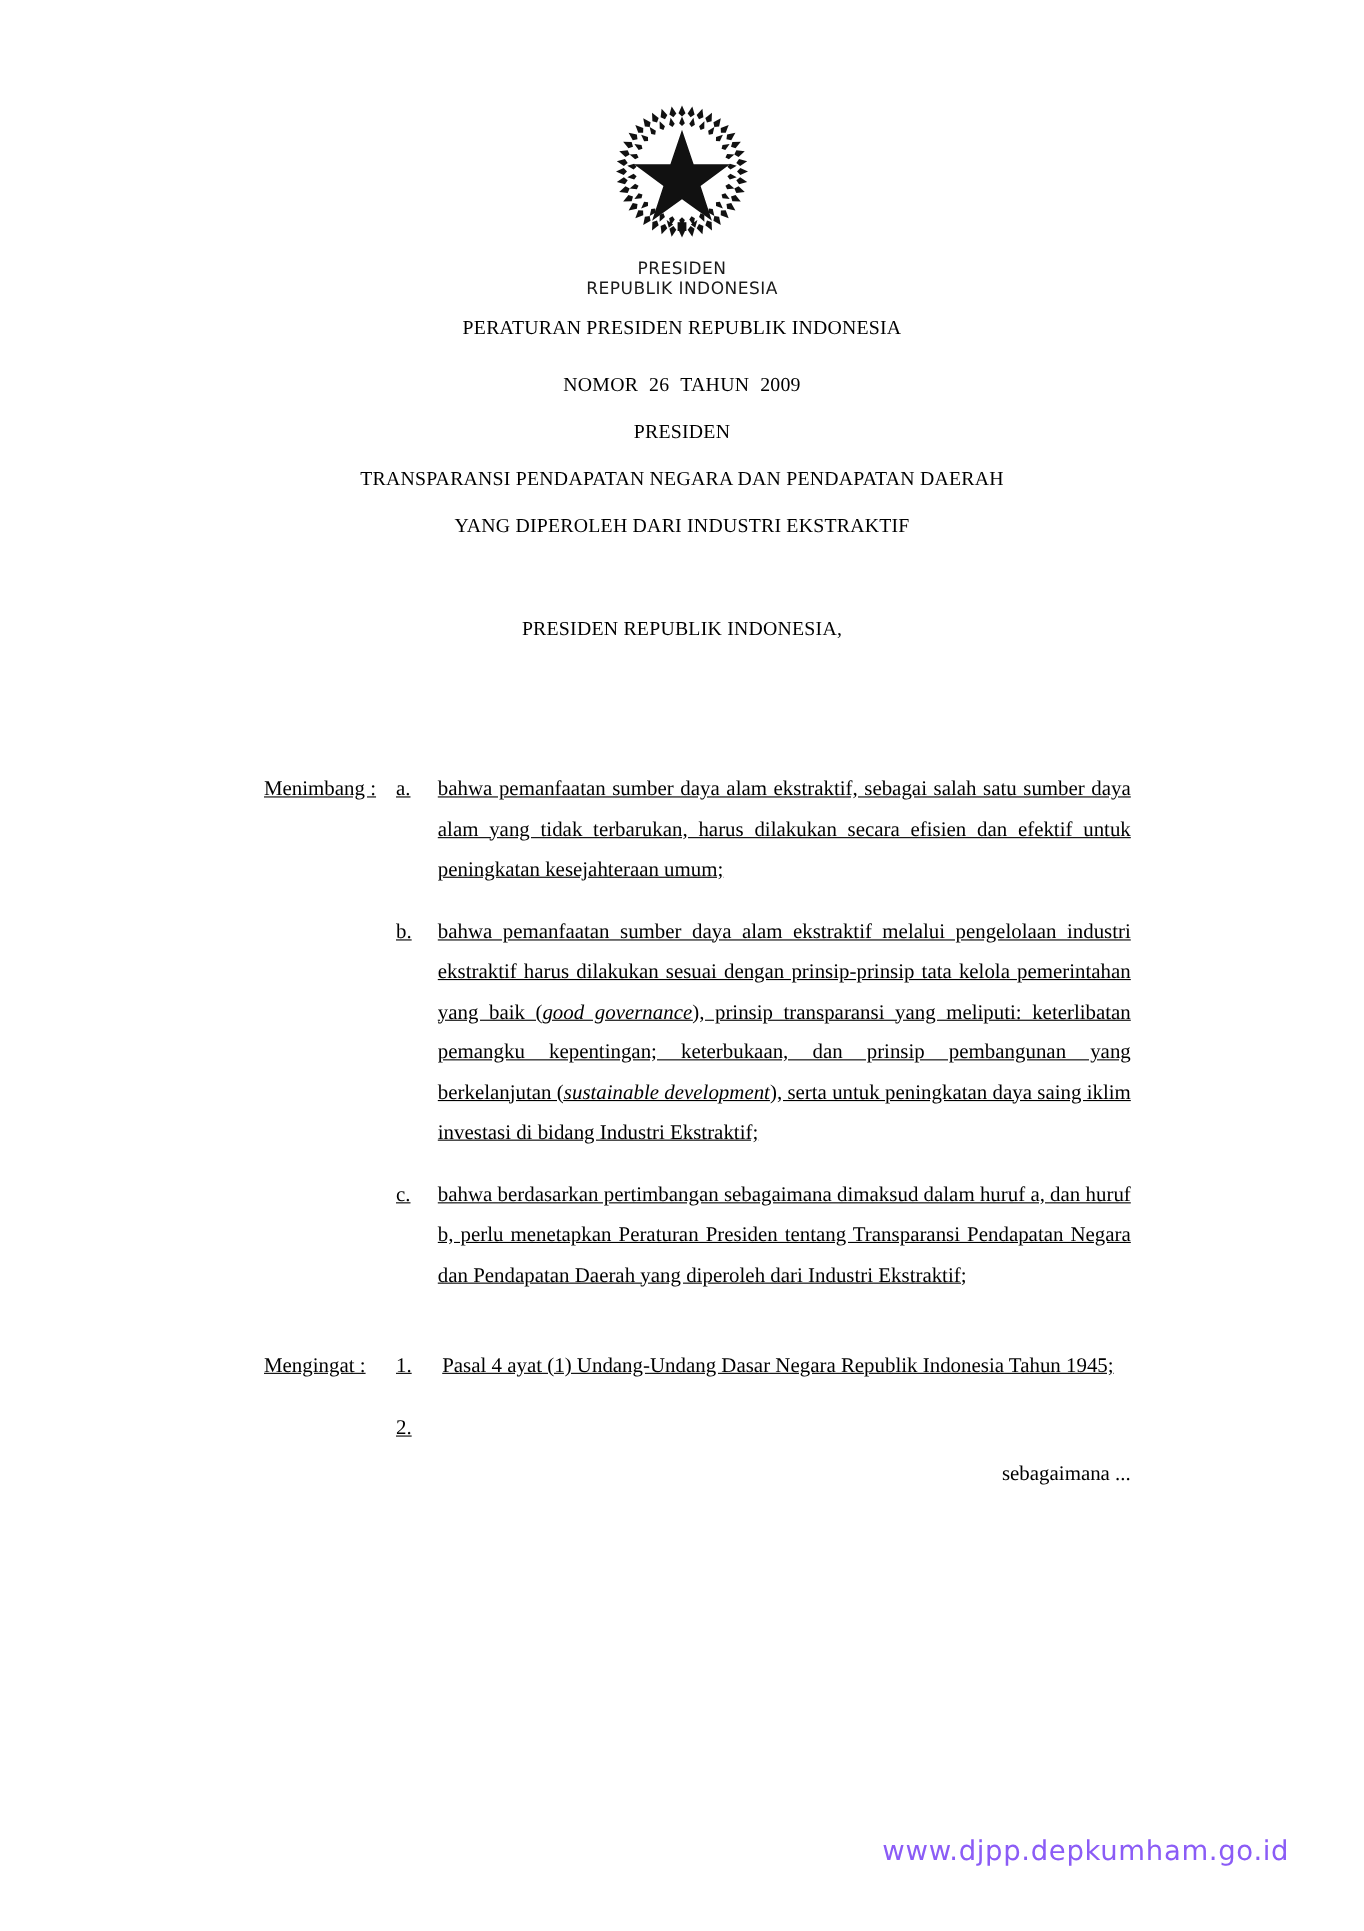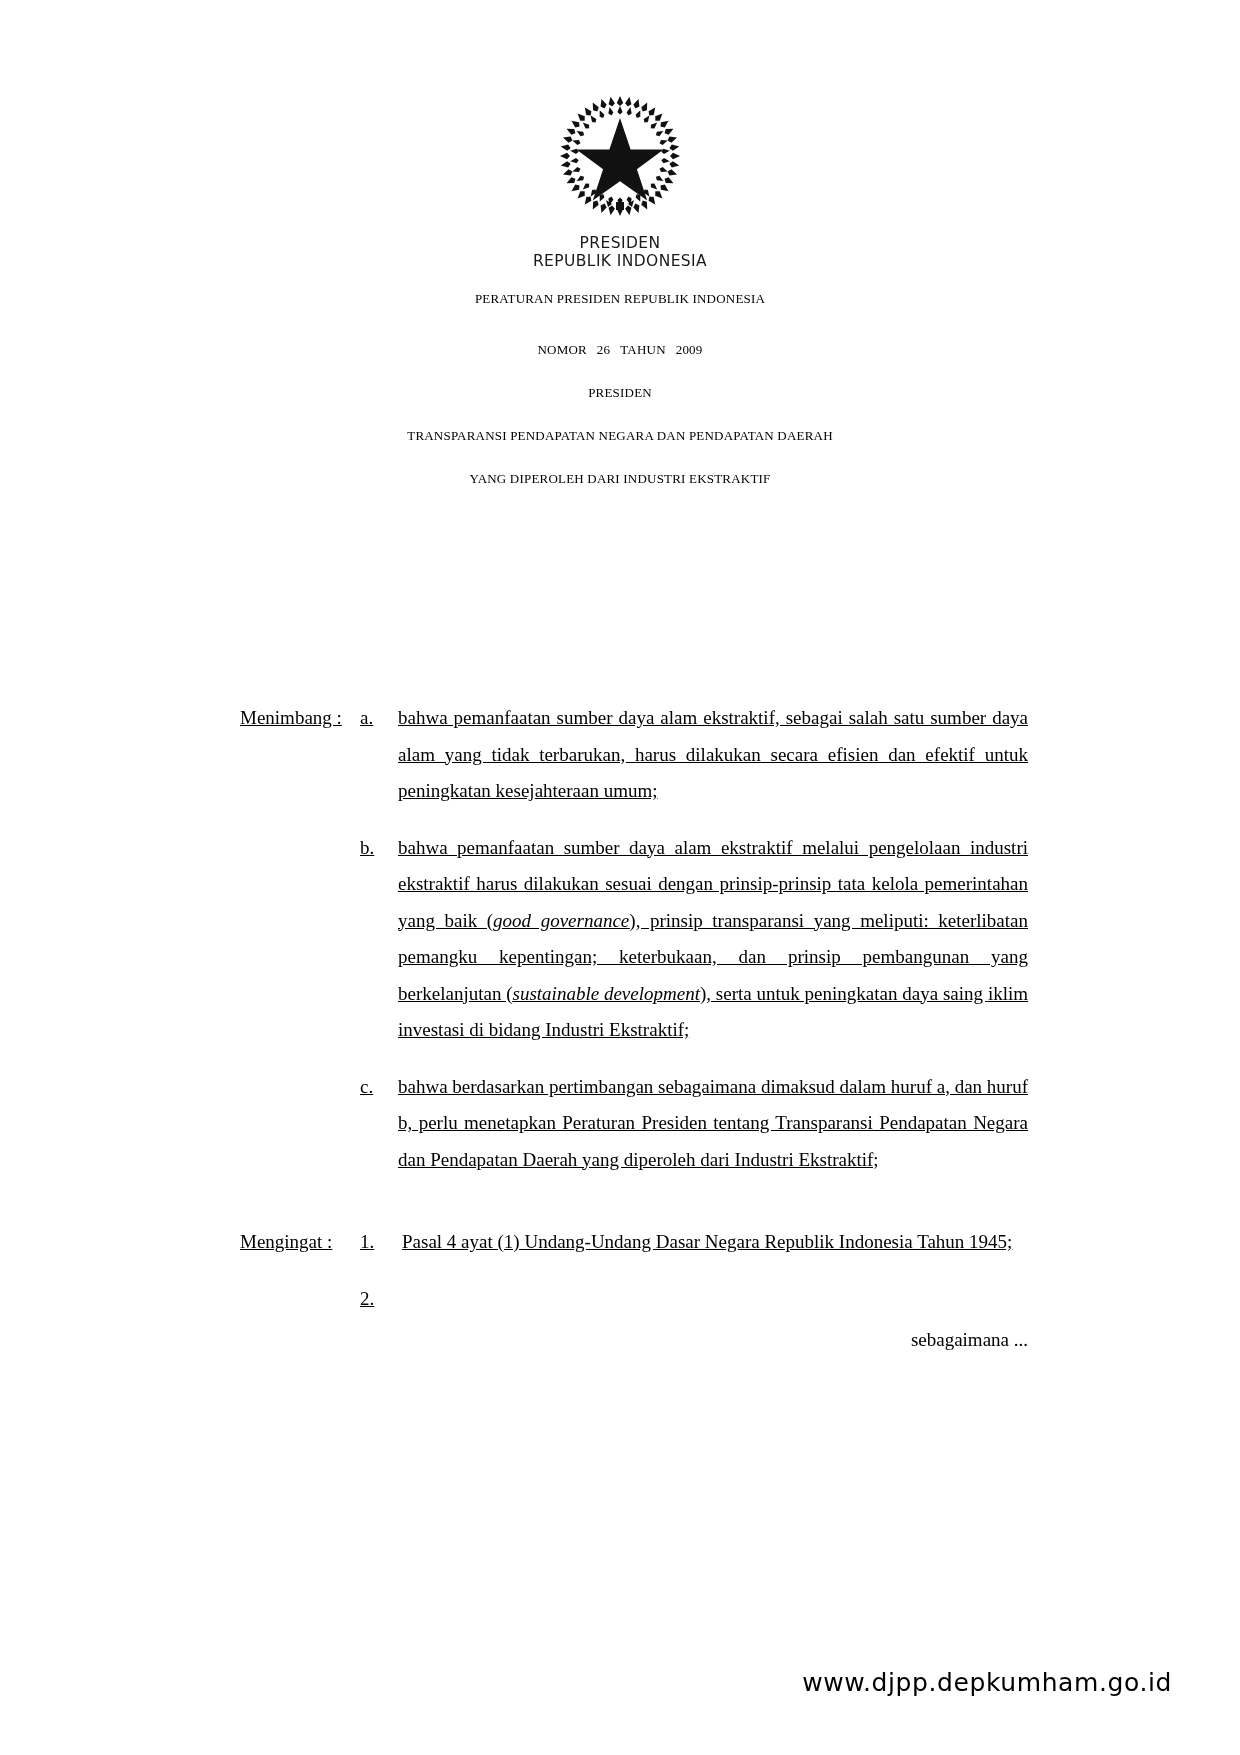--- a/index.html
+++ b/index.html
@@ -48,21 +48,21 @@
 
   
   .title-block {
     position: absolute;
     top: 288px;
     left: 0;
     right: 0;
     text-align: center;
   }
   .title-line {
-    font-size: 13px;
+    font-size: 18px;
     line-height: 21px;
     letter-spacing: 0.2px;
     margin: 0;
   }
   .gap-22 { height: 22px; }
   .gap-30 { height: 30px; }
   .gap-36 { height: 36px; }
 
   .nomor-line { letter-spacing: 0.2px; }
   .nomor-line .sp { display: inline-block; width: 10px; }
@@ -121,21 +121,21 @@
   }
 
   
   .watermark {
     position: absolute;
     bottom: 58px;
     right: 56px;
     font-family: "DejaVu Sans", "Liberation Sans", sans-serif;
     font-size: 25px;
     letter-spacing: 0.6px;
-    color: #000000;
+    color: #8b5cf6;
     user-select: none;
     white-space: nowrap;
   }
 </style>
 </head>
 <body>
 
 <div class="page">
 
   <div class="emblem-block">
@@ -382,20 +382,21 @@
       <span>NOMOR</span><span class="sp"></span><span>26</span><span class="sp"></span><span>TAHUN</span><span class="sp"></span><span>2009</span>
     </div>
     <div class="gap-22"></div>
     <div class="title-line">PRESIDEN</div>
     <div class="gap-22"></div>
     <div class="title-line">TRANSPARANSI PENDAPATAN NEGARA DAN PENDAPATAN DAERAH</div>
     <div class="gap-22"></div>
     <div class="title-line">YANG DIPEROLEH DARI INDUSTRI EKSTRAKTIF</div>
     <div class="gap-36"></div>
     <div class="gap-36"></div>
+    <div class="title-line">PRESIDEN REPUBLIK INDONESIA,</div>
   </div>
 
   <div class="body-block">
 
     <div class="clause-group">
 
       <div class="clause-row">
         <div class="clause-label">Menimbang :</div>
         <div class="clause-marker">a.</div>
         <div class="clause-text">bahwa pemanfaatan sumber daya alam ekstraktif, sebagai salah satu sumber daya alam yang tidak terbarukan, harus dilakukan secara efisien dan efektif untuk peningkatan kesejahteraan umum;</div>

